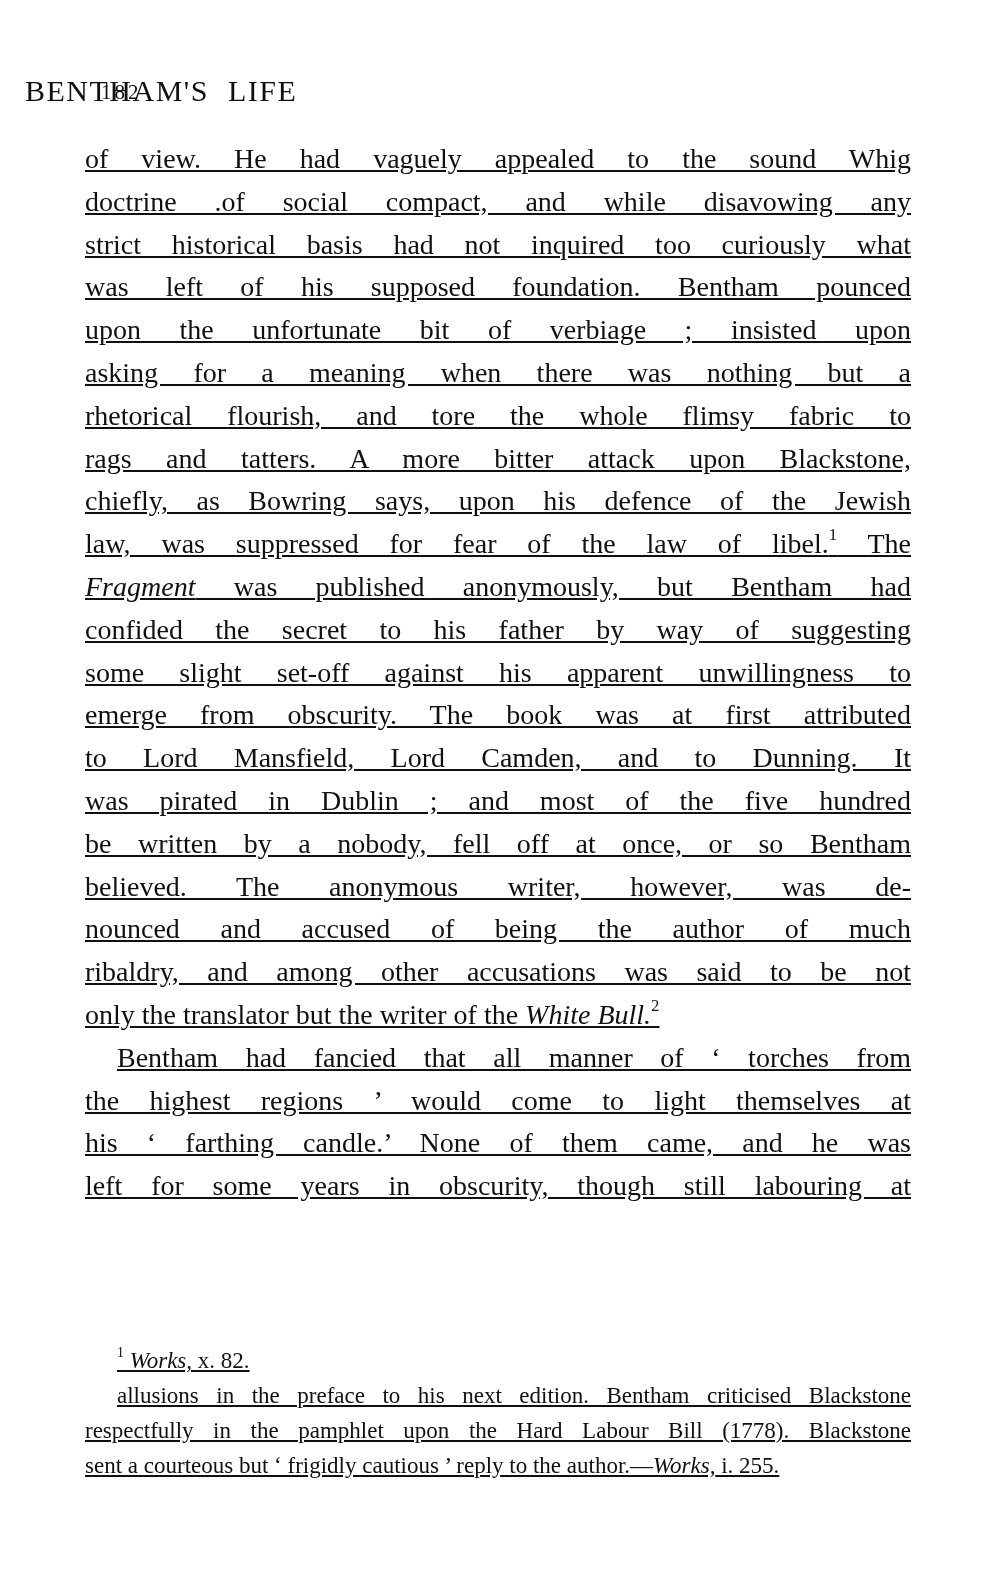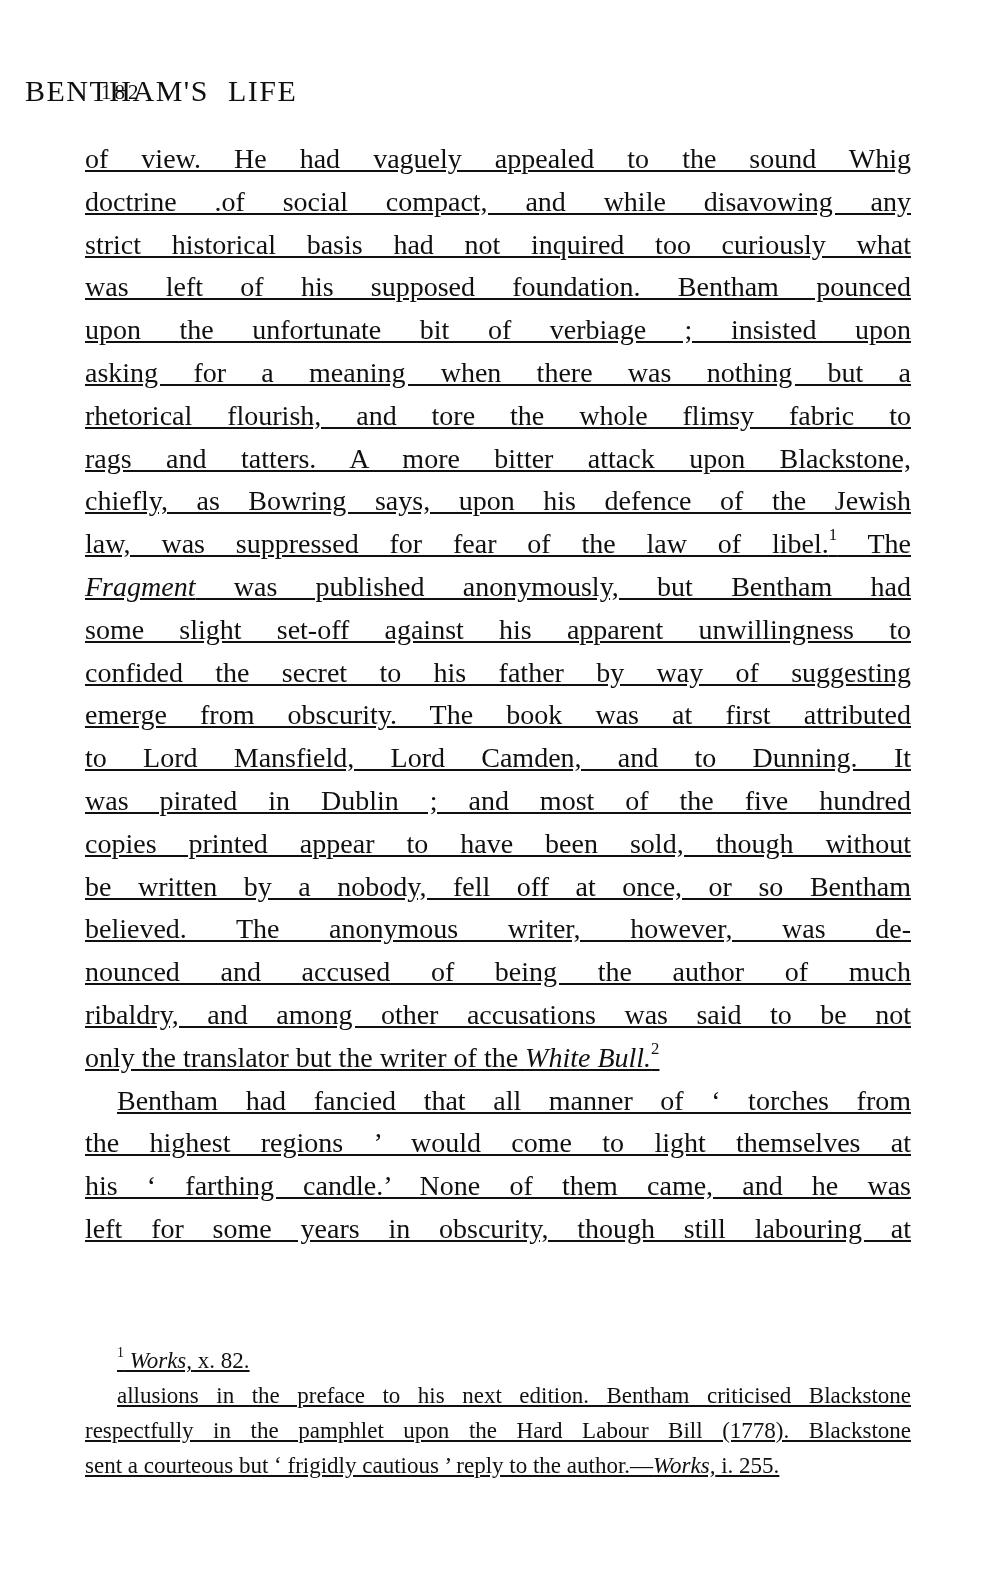--- a/index.html
+++ b/index.html
@@ -85,26 +85,25 @@
         <div class="line"><span>doctrine .of social compact, and while disavowing any</span></div>
         <div class="line"><span>strict historical basis had not inquired too curiously what</span></div>
         <div class="line"><span>was left of his supposed foundation.  Bentham pounced</span></div>
         <div class="line"><span>upon the unfortunate bit of verbiage ; insisted upon</span></div>
         <div class="line"><span>asking for a meaning when there was nothing but a</span></div>
         <div class="line"><span>rhetorical flourish, and tore the whole flimsy fabric to</span></div>
         <div class="line"><span>rags and tatters.  A more bitter attack upon Blackstone,</span></div>
         <div class="line"><span>chiefly, as Bowring says, upon his defence of the Jewish</span></div>
         <div class="line"><span>law, was suppressed for fear of the law of libel.</span><sup>1</sup><span>  The</span></div>
         <div class="line"><span class="it">Fragment</span><span> was published anonymously, but Bentham had</span></div>
+        <div class="line"><span>confided the secret to his father by way of suggesting</span></div>
         <div class="line"><span>some slight set-off against his apparent unwillingness to</span></div>
-        <div class="line"><span>confided the secret to his father by way of suggesting</span></div>
         <div class="line"><span>emerge from obscurity.  The book was at first attributed</span></div>
         <div class="line"><span>to Lord Mansfield, Lord Camden, and to Dunning.  It</span></div>
         <div class="line"><span>was pirated in Dublin ; and most of the five hundred</span></div>
-        <div class="line"><span>copies printed appear to have been sold, though without</span></div>
         <div class="line"><span>be written by a nobody, fell off at once, or so Bentham</span></div>
         <div class="line"><span>believed.  The anonymous writer, however, was de-</span></div>
         <div class="line"><span>nounced and accused of being the author of much</span></div>
         <div class="line"><span>ribaldry, and among other accusations was said to be not</span></div>
         <div class="line no-just"><span>only the translator but the writer of the </span><span class="it">White Bull.</span><sup>2</sup></div>
       </div>
       <div class="par indent">
         <div class="line"><span>Bentham had fancied that all manner of ‘ torches from</span></div>
         <div class="line"><span>the highest regions ’ would come to light themselves at</span></div>
         <div class="line"><span>his ‘ farthing candle.’  None of them came, and he was</span></div>

